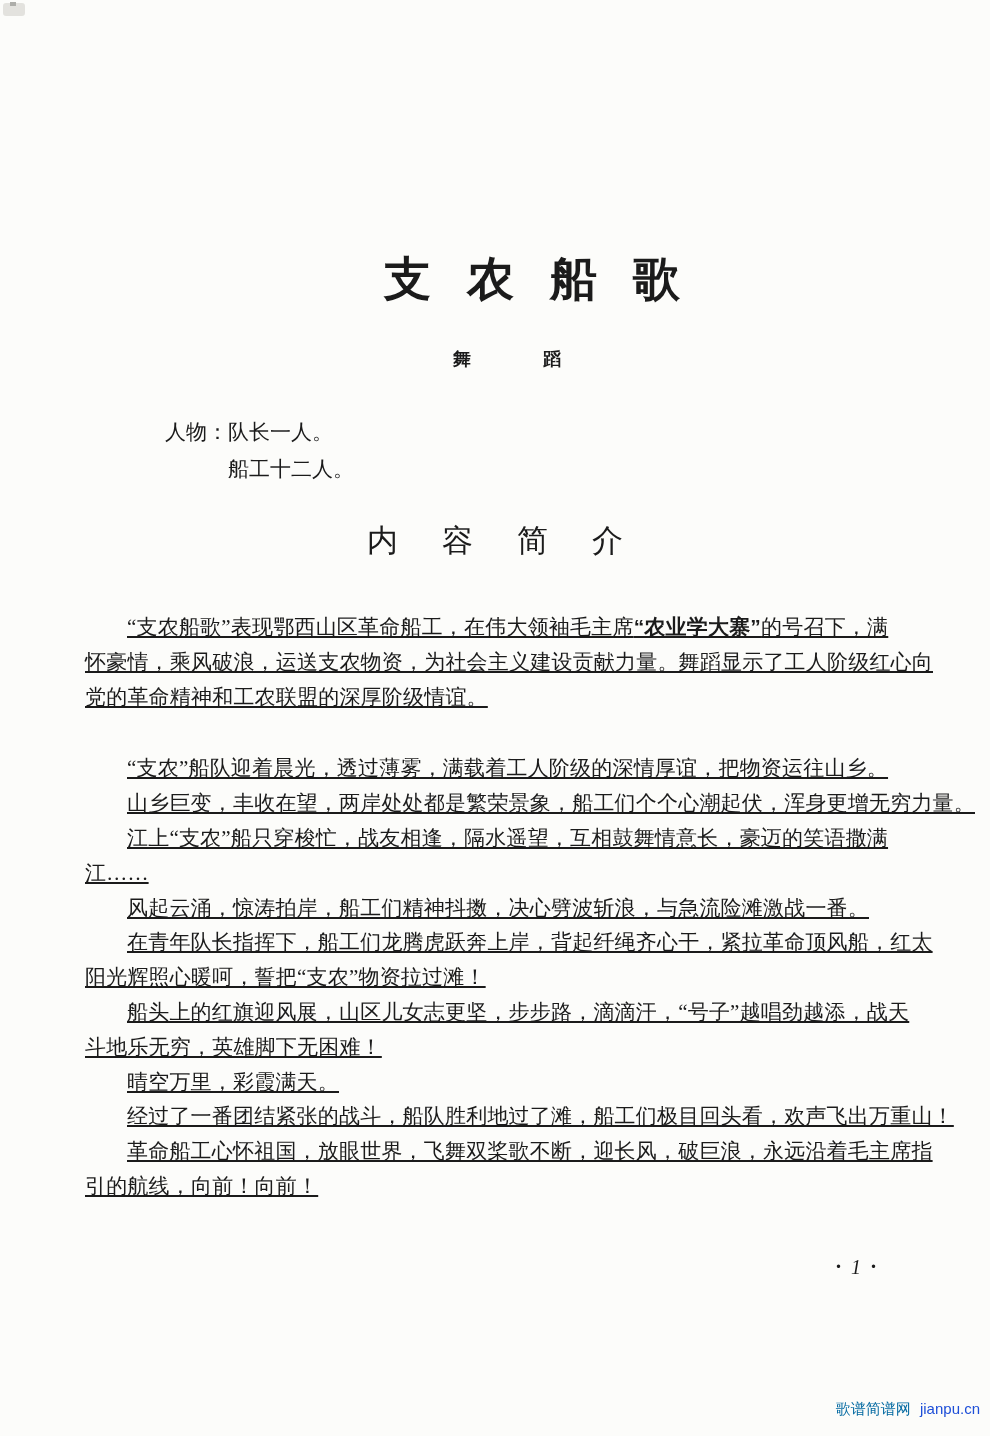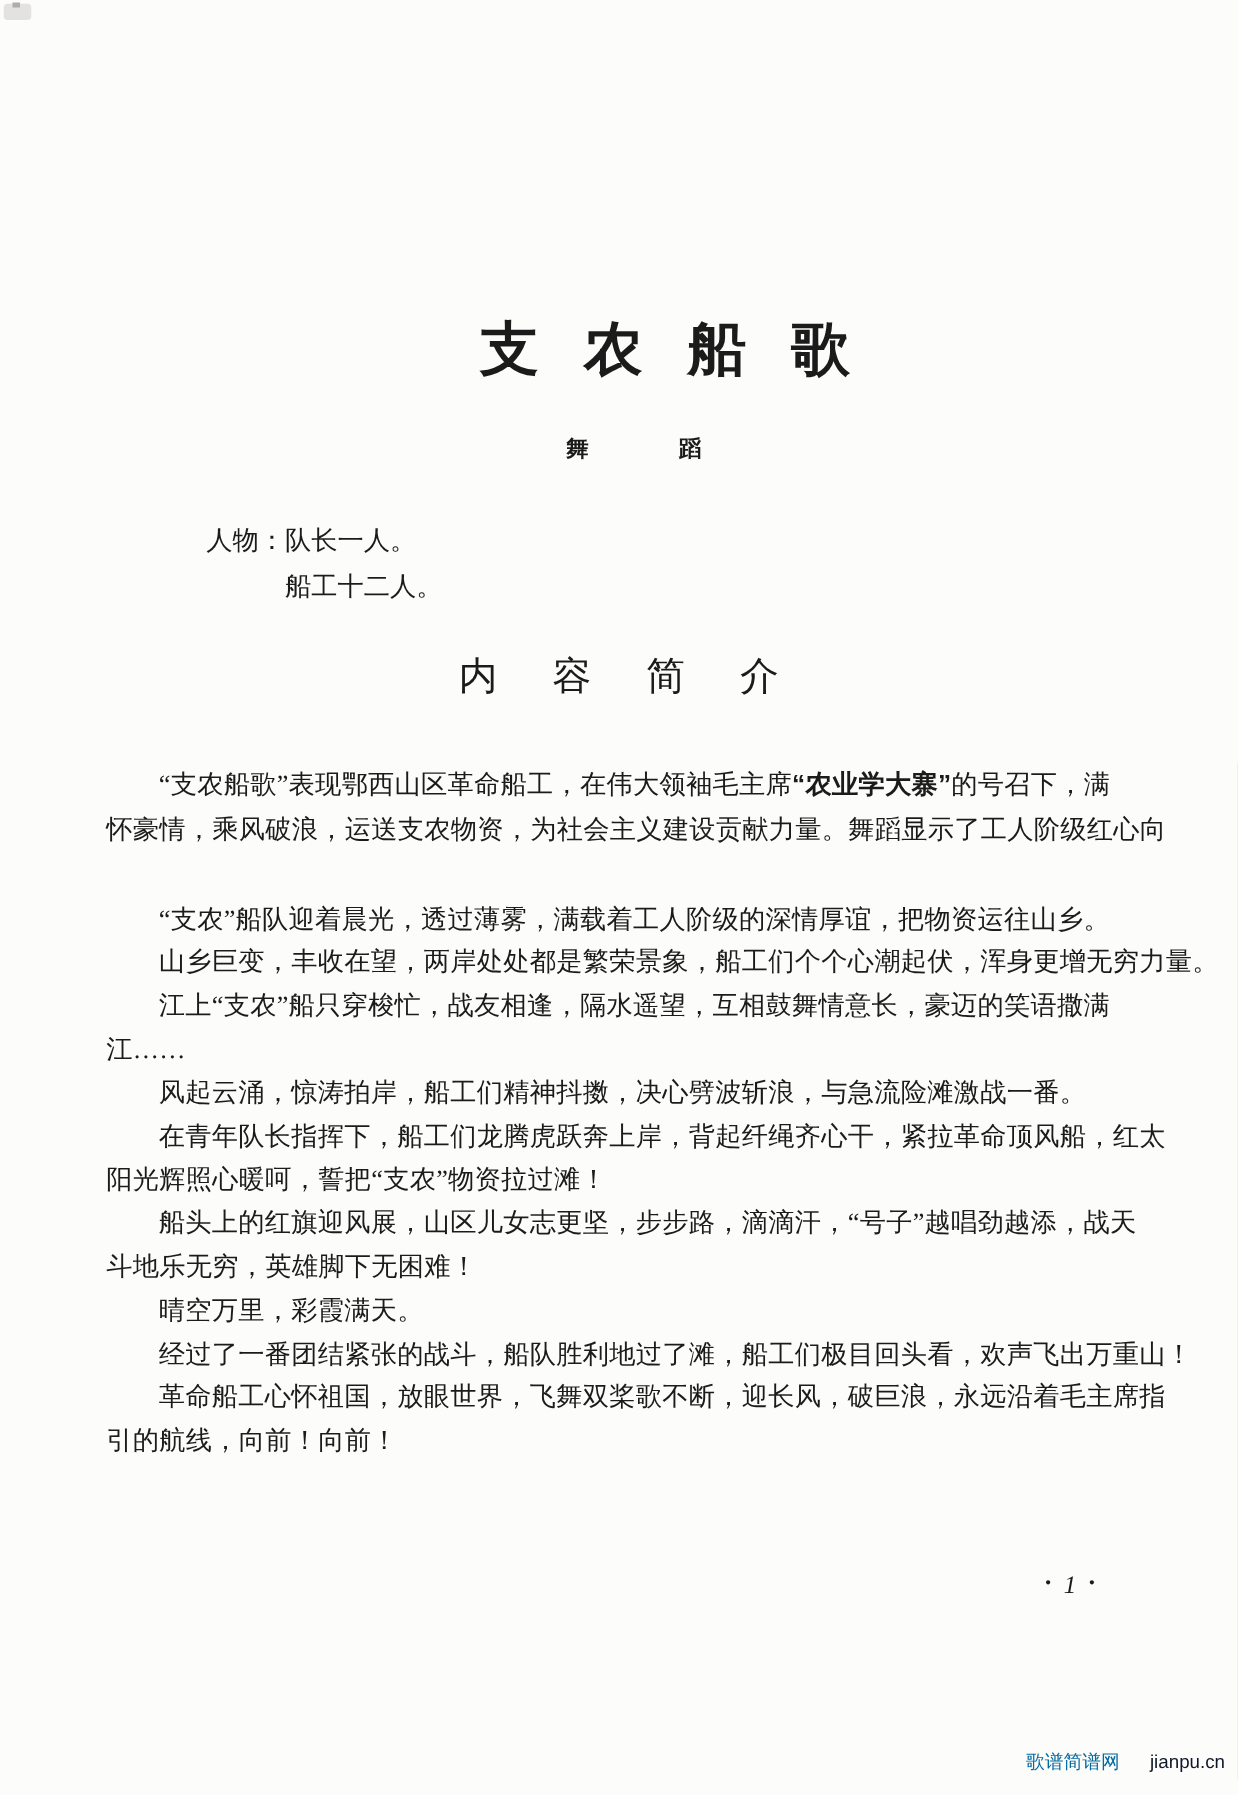--- a/index.html
+++ b/index.html
@@ -86,20 +86,21 @@
     font-weight: 400;
     letter-spacing: 44px;
     text-indent: 44px;
     white-space: nowrap;
   }
   .body-text {
     position: absolute;
     top: 610px;
     left: 85px;
     width: 822px;
+    text-decoration: underline;
   }
   .line {
     font-size: 21px;
     line-height: 34.8px;
     white-space: nowrap;
     letter-spacing: 0.2px;
   }
   .line.indent { text-indent: 42px; }
   .line.gap { margin-top: 37px; }
   .line .bold {
@@ -123,21 +124,21 @@
   }
   .watermark {
     position: absolute;
     top: 1400px;
     right: 10px;
     font-size: 15px;
     font-family: "Liberation Sans", "DejaVu Sans", sans-serif;
     white-space: nowrap;
   }
   .watermark .site { color: #0369a1; text-align: center; }
-  .watermark .url  { color: #0f172a; margin-left: 20px; text-align: center; }
+  .watermark .url  { color: #1d4ed8; margin-left: 5px; text-align: center; }
 </style>
 </head>
 <body>
 
 <div class="page">
 
   <div class="artifact"></div>
 
   <h1 class="title">支农船歌</h1>
 
@@ -146,20 +147,21 @@
   <div class="cast">
     <div class="cast-line-1">人物：队长一人。</div>
     <div class="cast-line-2">船工十二人。</div>
   </div>
 
   <h3 class="section-heading">内容简介</h3>
 
   <div class="body-text" id="body-lines">
       <div class="line indent"><span>“支农船歌”表现鄂西山区革命船工，在伟大领袖毛主席</span><span class="bold">“农业学大寨”</span><span>的号召下，满</span></div>
       <div class="line"><span>怀豪情，乘风破浪，运送支农物资，为社会主义建设贡献力量。舞蹈显示了工人阶级红心向</span></div>
+      <div class="line"><span>党的革命精神和工农联盟的深厚阶级情谊。</span></div>
       <div class="line indent gap"><span>“支农”船队迎着晨光，透过薄雾，满载着工人阶级的深情厚谊，把物资运往山乡。</span></div>
       <div class="line indent"><span>山乡巨变，丰收在望，两岸处处都是繁荣景象，船工们个个心潮起伏，浑身更增无穷力量。</span></div>
       <div class="line indent"><span>江上“支农”船只穿梭忙，战友相逢，隔水遥望，互相鼓舞情意长，豪迈的笑语撒满</span></div>
       <div class="line"><span>江……</span></div>
       <div class="line indent"><span>风起云涌，惊涛拍岸，船工们精神抖擞，决心劈波斩浪，与急流险滩激战一番。</span></div>
       <div class="line indent"><span>在青年队长指挥下，船工们龙腾虎跃奔上岸，背起纤绳齐心干，紧拉革命顶风船，红太</span></div>
       <div class="line"><span>阳光辉照心暖呵，誓把“支农”物资拉过滩！</span></div>
       <div class="line indent"><span>船头上的红旗迎风展，山区儿女志更坚，步步路，滴滴汗，“号子”越唱劲越添，战天</span></div>
       <div class="line"><span>斗地乐无穷，英雄脚下无困难！</span></div>
       <div class="line indent"><span>晴空万里，彩霞满天。</span></div>

